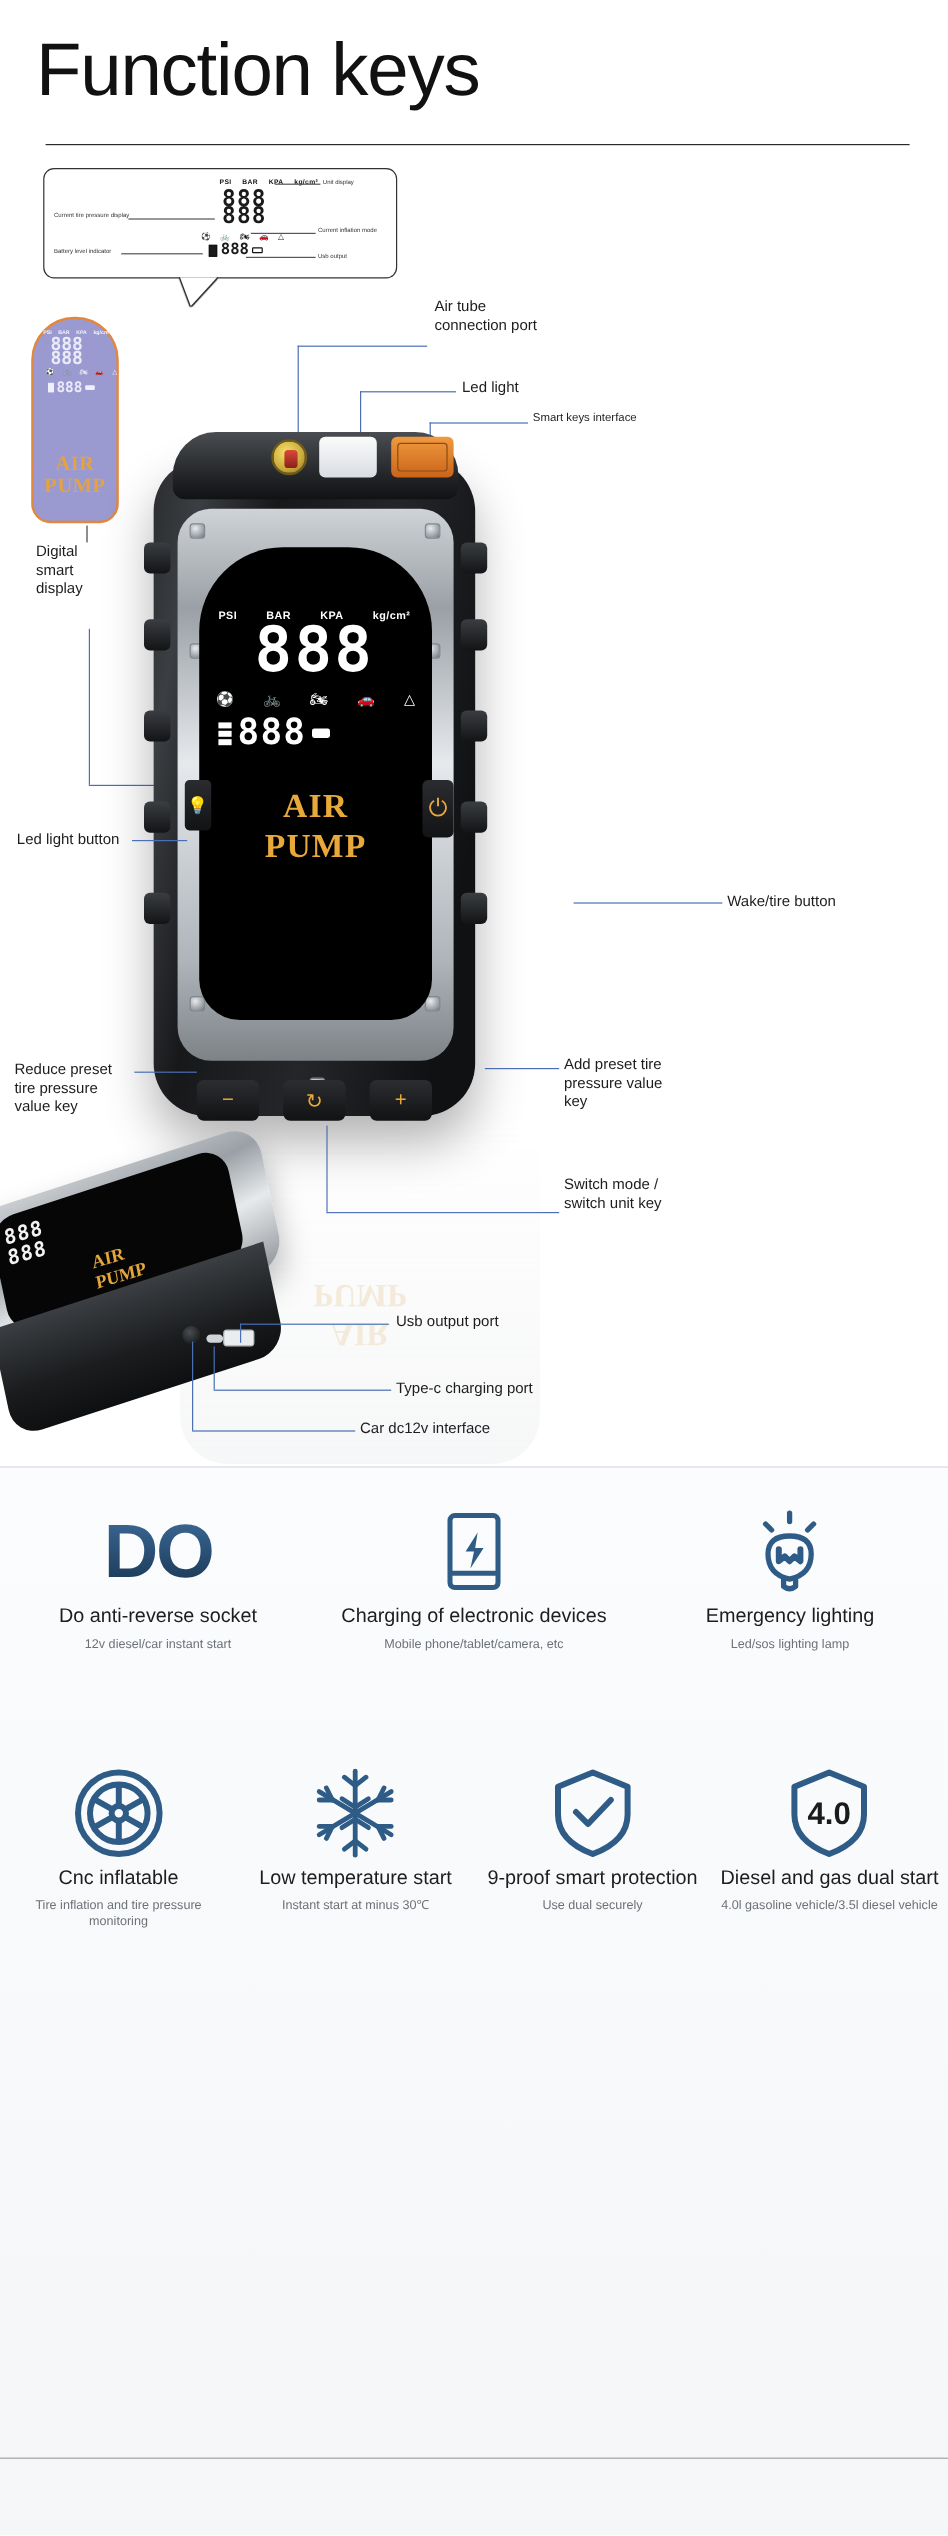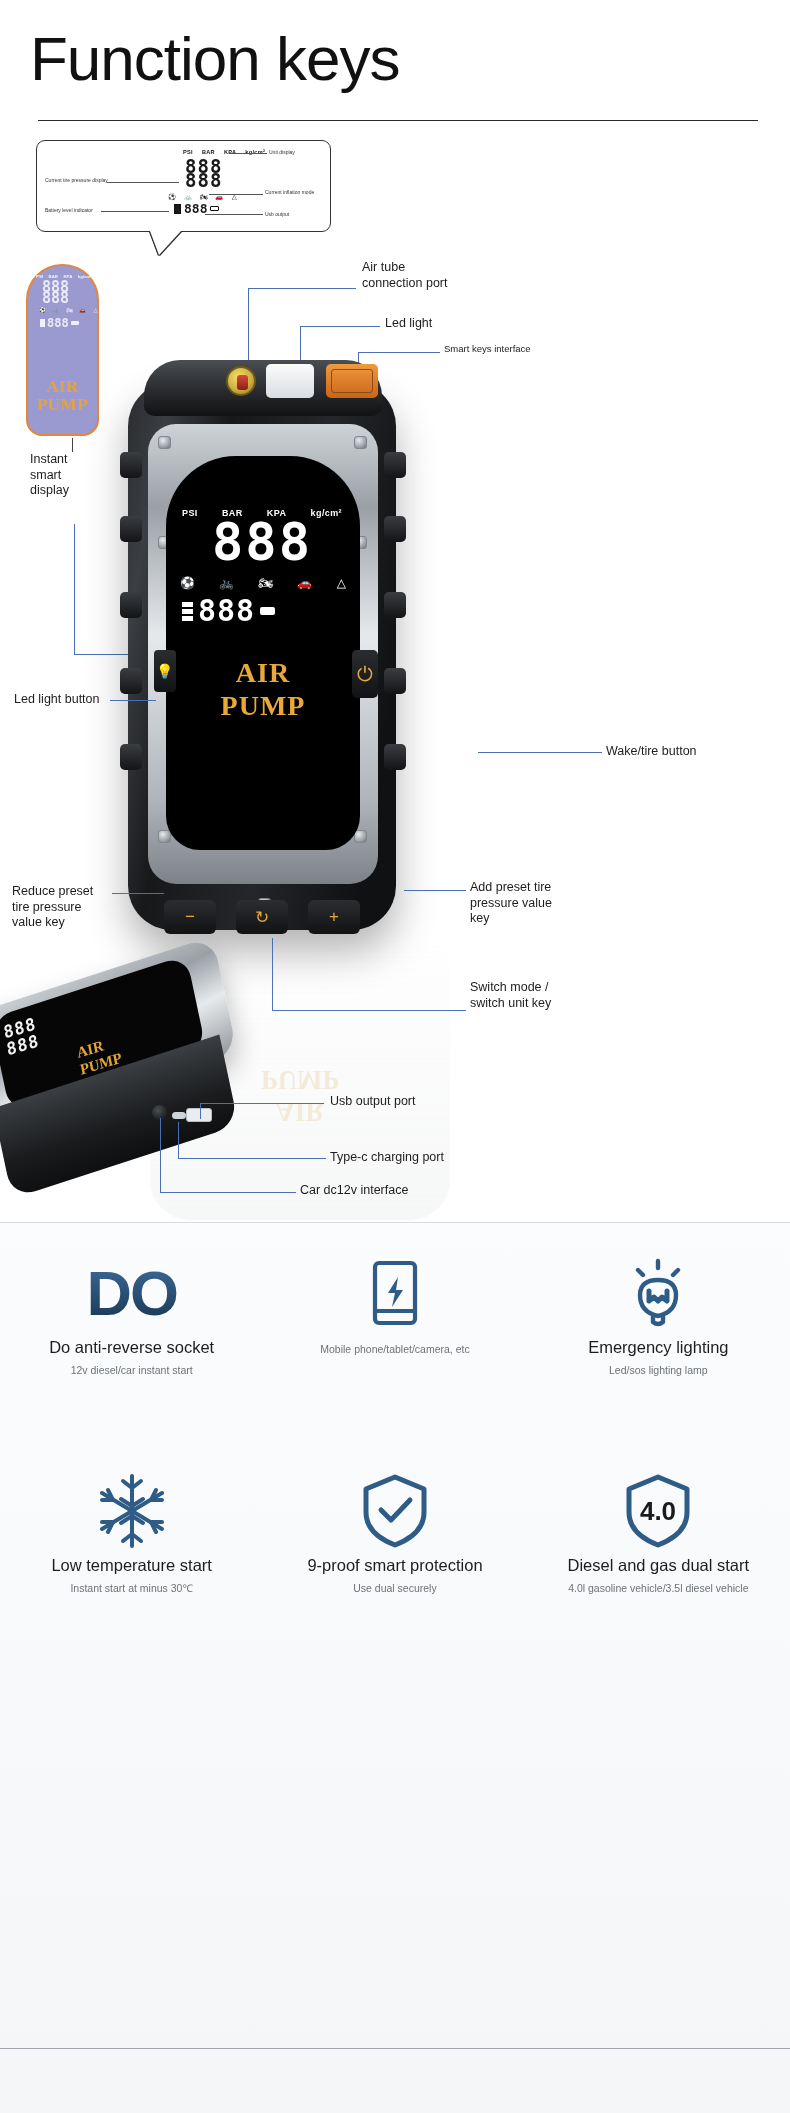--- a/index.html
+++ b/index.html
@@ -307,29 +307,29 @@
 <div id="pc-modes">⚽ 🚲 🏍 🚗 △</div>
 <div id="pc-bat">
   <span class="cell"></span>
   <span class="d">888</span>
   <span class="chip"></span>
 </div>
 <div id="pc-air">
   <div>AIR</div>
   <div>PUMP</div>
 </div>
-<div class="anno" style="left:30px;top:452px;width:90px;white-space:pre-line;">Instant
+<div class="anno" style="left:30px;top:452px;width:90px;white-space:pre-line;">Digital
 smart
 display</div>
 <div class="lead-d v" style="left:72px;top:438px;height:14px;"></div>
 
 <div class="lead h" style="left:74px;top:654px;width:122px;"></div>
 <div class="lead v" style="left:74px;top:524px;height:130px;"></div>
 
-<div class="anno" style="left:362px;top:260px;white-space:pre-line;">Air tube
+<div class="anno" style="left:362px;top:248px;white-space:pre-line;">Air tube
 connection port</div>
 <div class="lead h" style="left:248px;top:288px;width:108px;"></div>
 <div class="lead v" style="left:248px;top:288px;height:82px;"></div>
 
 <div class="anno" style="left:385px;top:316px;">Led light</div>
 <div class="lead h" style="left:300px;top:326px;width:80px;"></div>
 <div class="lead v" style="left:300px;top:326px;height:52px;"></div>
 
 <div class="anno small" style="left:444px;top:343px;">Smart keys interface</div>
 <div class="lead h" style="left:358px;top:352px;width:82px;"></div>
@@ -468,20 +468,21 @@
   </div>
 
   <div class="fcell">
     <div class="ficon">
       <svg width="52" height="68" viewBox="0 0 52 68" fill="none" stroke="#2e5c86" stroke-width="4.2" stroke-linejoin="round">
         <rect x="6" y="4" width="40" height="60" rx="4"></rect>
         <path d="M6 52 L46 52"></path>
         <path d="M29 18 L19 34 L26 34 L23 48 L34 31 L27 31 Z" fill="#2e5c86" stroke="none"></path>
       </svg>
     </div>
+    <div class="ftitle">Charging of electronic devices</div>
     <div class="fsub">Mobile phone/tablet/camera, etc</div>
   </div>
 
   <div class="fcell">
     <div class="ficon">
       <svg width="66" height="70" viewBox="0 0 66 70" fill="none" stroke="#2e5c86" stroke-width="4.4" stroke-linecap="round" stroke-linejoin="round">
         <path d="M33 3 L33 10"></path>
           <path d="M13 12 L18 17"></path>
           <path d="M53 12 L48 17"></path>
         <path d="M33 58 Q15 54 15 37 Q15 22 33 22 Q51 22 51 37 Q51 54 33 58 Z"></path>
@@ -489,20 +490,37 @@
         <path d="M24 33 L24 43 L29 39 L33 43 L37 39 L42 43 L42 33" stroke-width="5"></path>
       </svg>
     </div>
     <div class="ftitle">Emergency lighting</div>
     <div class="fsub">Led/sos lighting lamp</div>
   </div>
 </div>
 
 <div class="frow" style="top:1468px;">
 
+  <div class="fcell">
+    <div class="ficon">
+      <svg width="78" height="78" viewBox="0 0 78 78" fill="none" stroke="#2e5c86" stroke-width="5">
+        <circle cx="39" cy="39" r="34"></circle>
+          <circle cx="39" cy="39" r="24"></circle>
+          <circle cx="39" cy="39" r="6"></circle>
+        <path d="M39 15 L39 33"></path>
+          <path d="M39 45 L39 63"></path>
+        <path d="M18 27 L34 36"></path>
+          <path d="M44 42 L60 51"></path>
+        <path d="M18 51 L34 42"></path>
+          <path d="M44 36 L60 27"></path>
+      </svg>
+    </div>
+    <div class="ftitle">Cnc inflatable</div>
+    <div class="fsub">Tire inflation and tire pressure monitoring</div>
+  </div>
 
   <div class="fcell">
     <div class="ficon">
       <svg width="76" height="78" viewBox="0 0 76 78" fill="none" stroke="#2e5c86" stroke-width="4" stroke-linecap="round">
         <path d="M38 4 L38 74"></path>
         <path d="M8 21 L68 57"></path>
           <path d="M8 57 L68 21"></path>
         <path d="M38 16 L29 9"></path>
           <path d="M38 16 L47 9"></path>
         <path d="M38 62 L29 69"></path>

